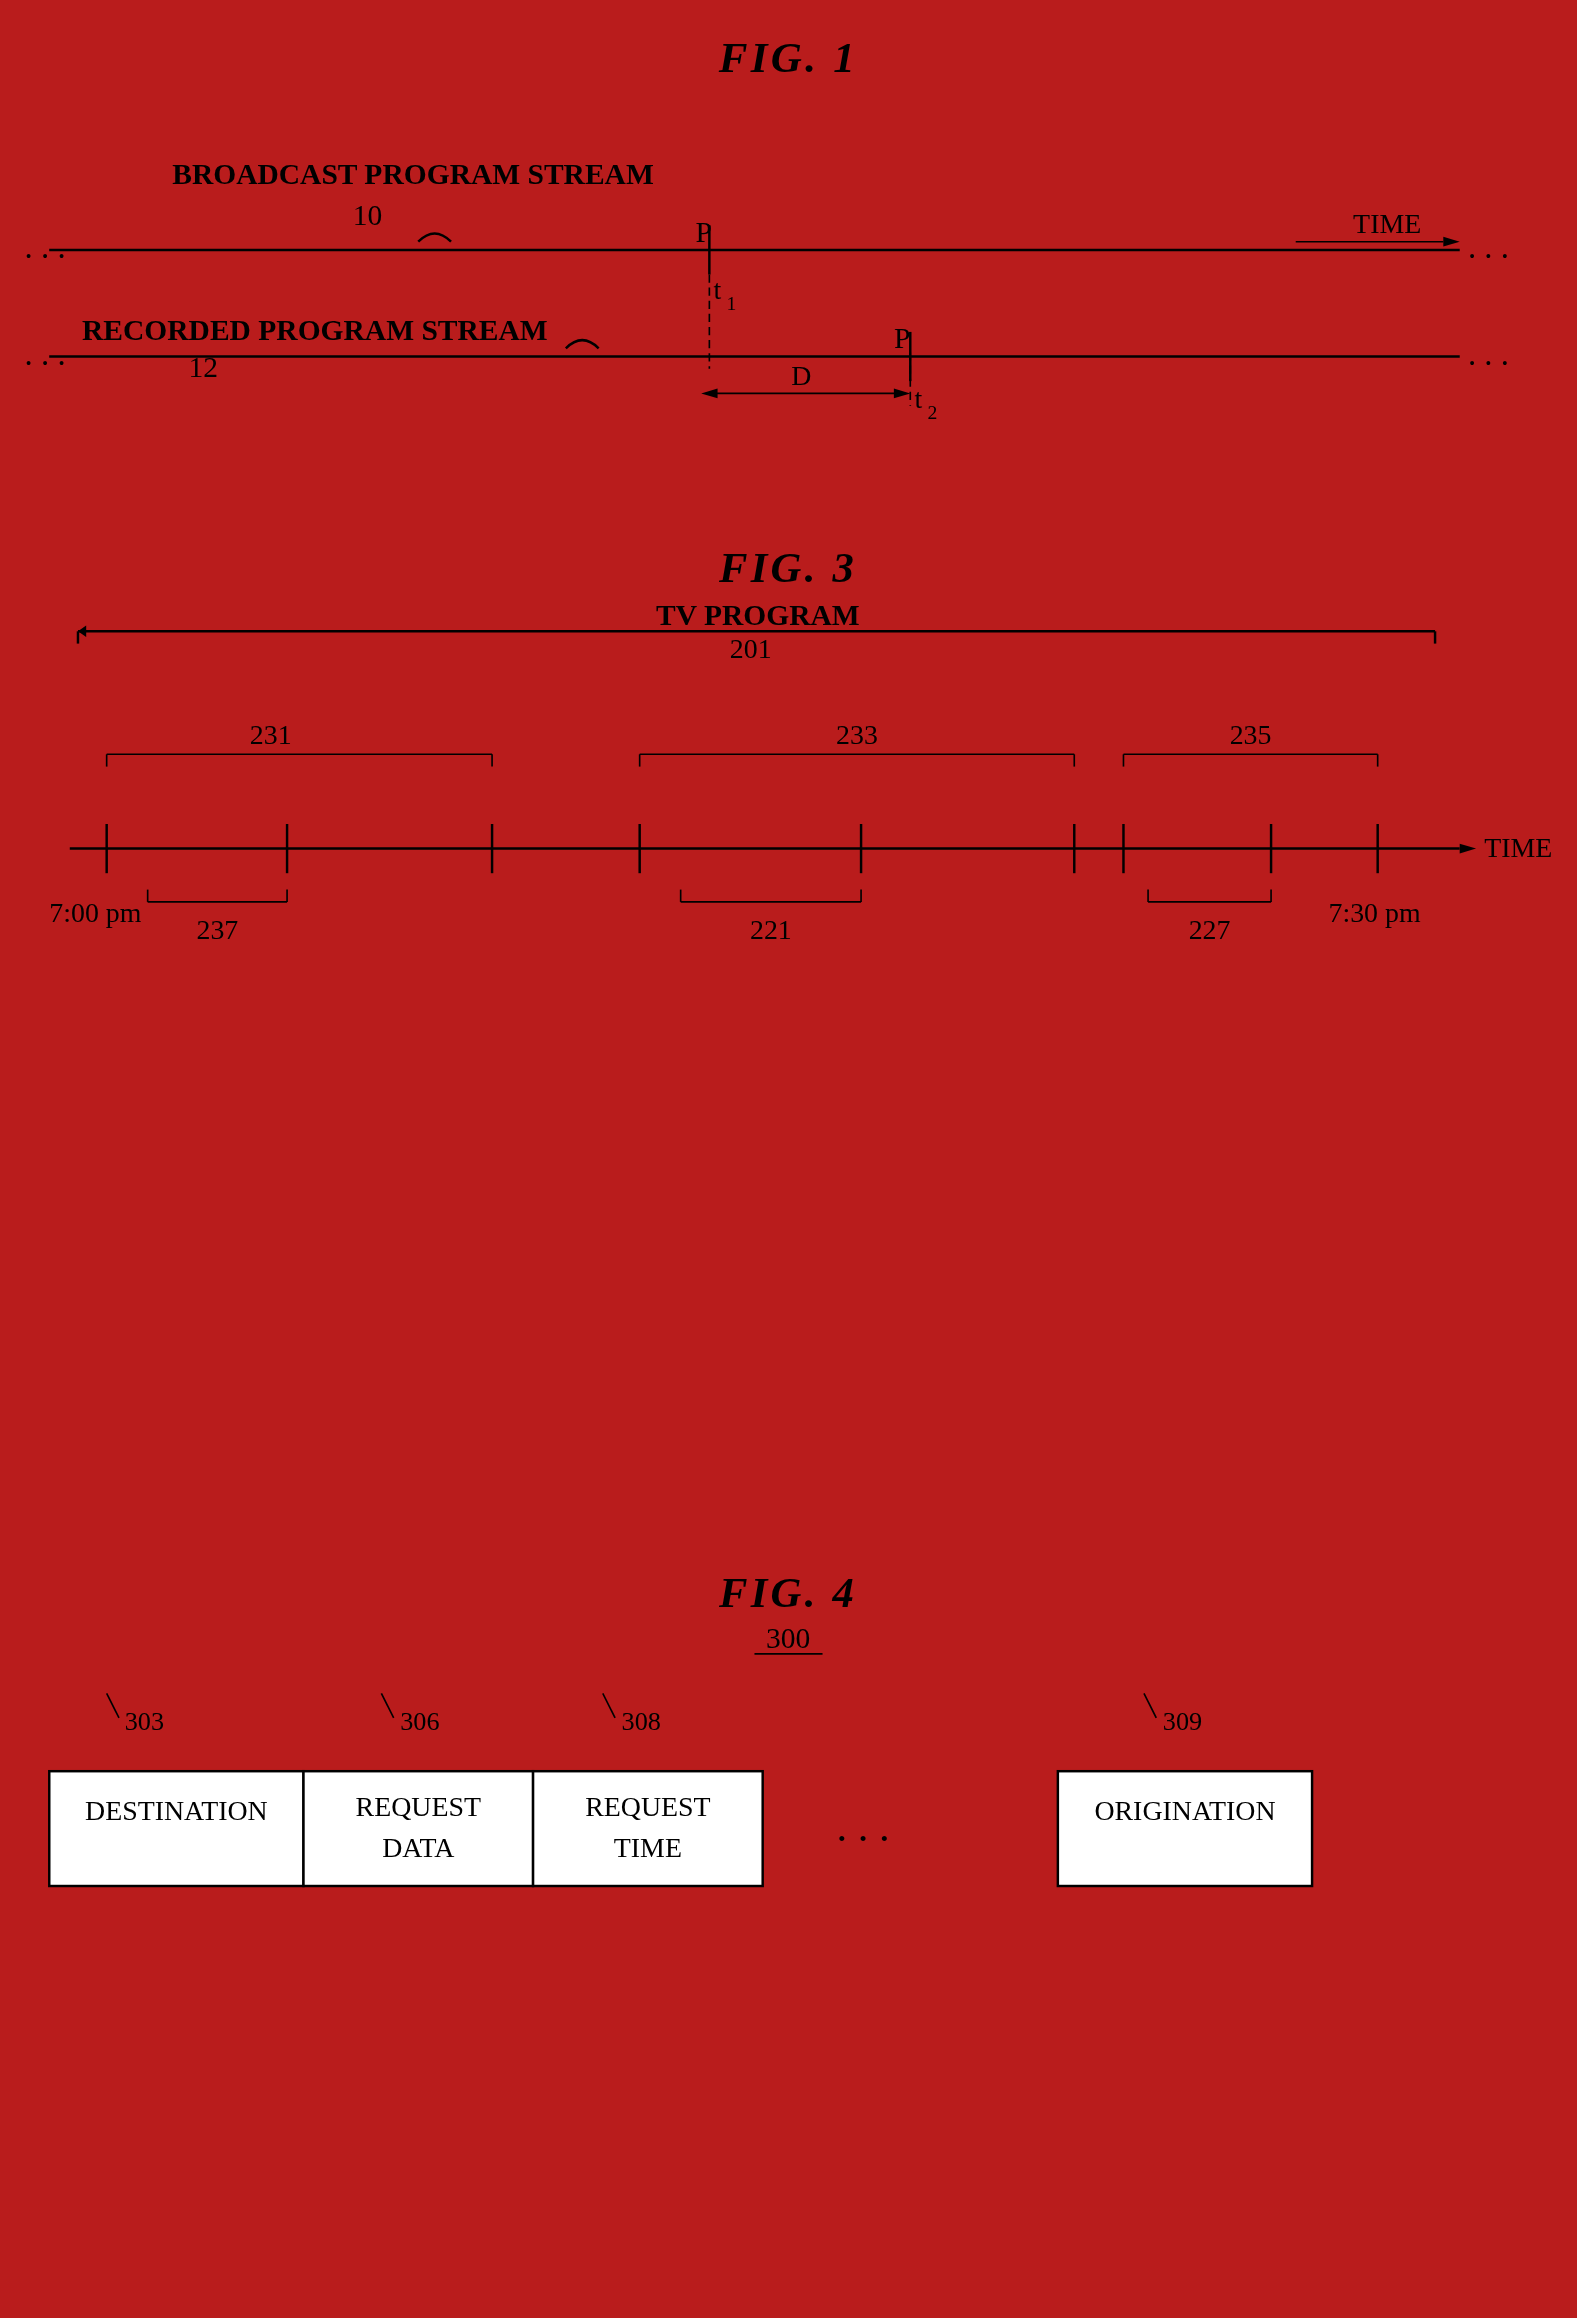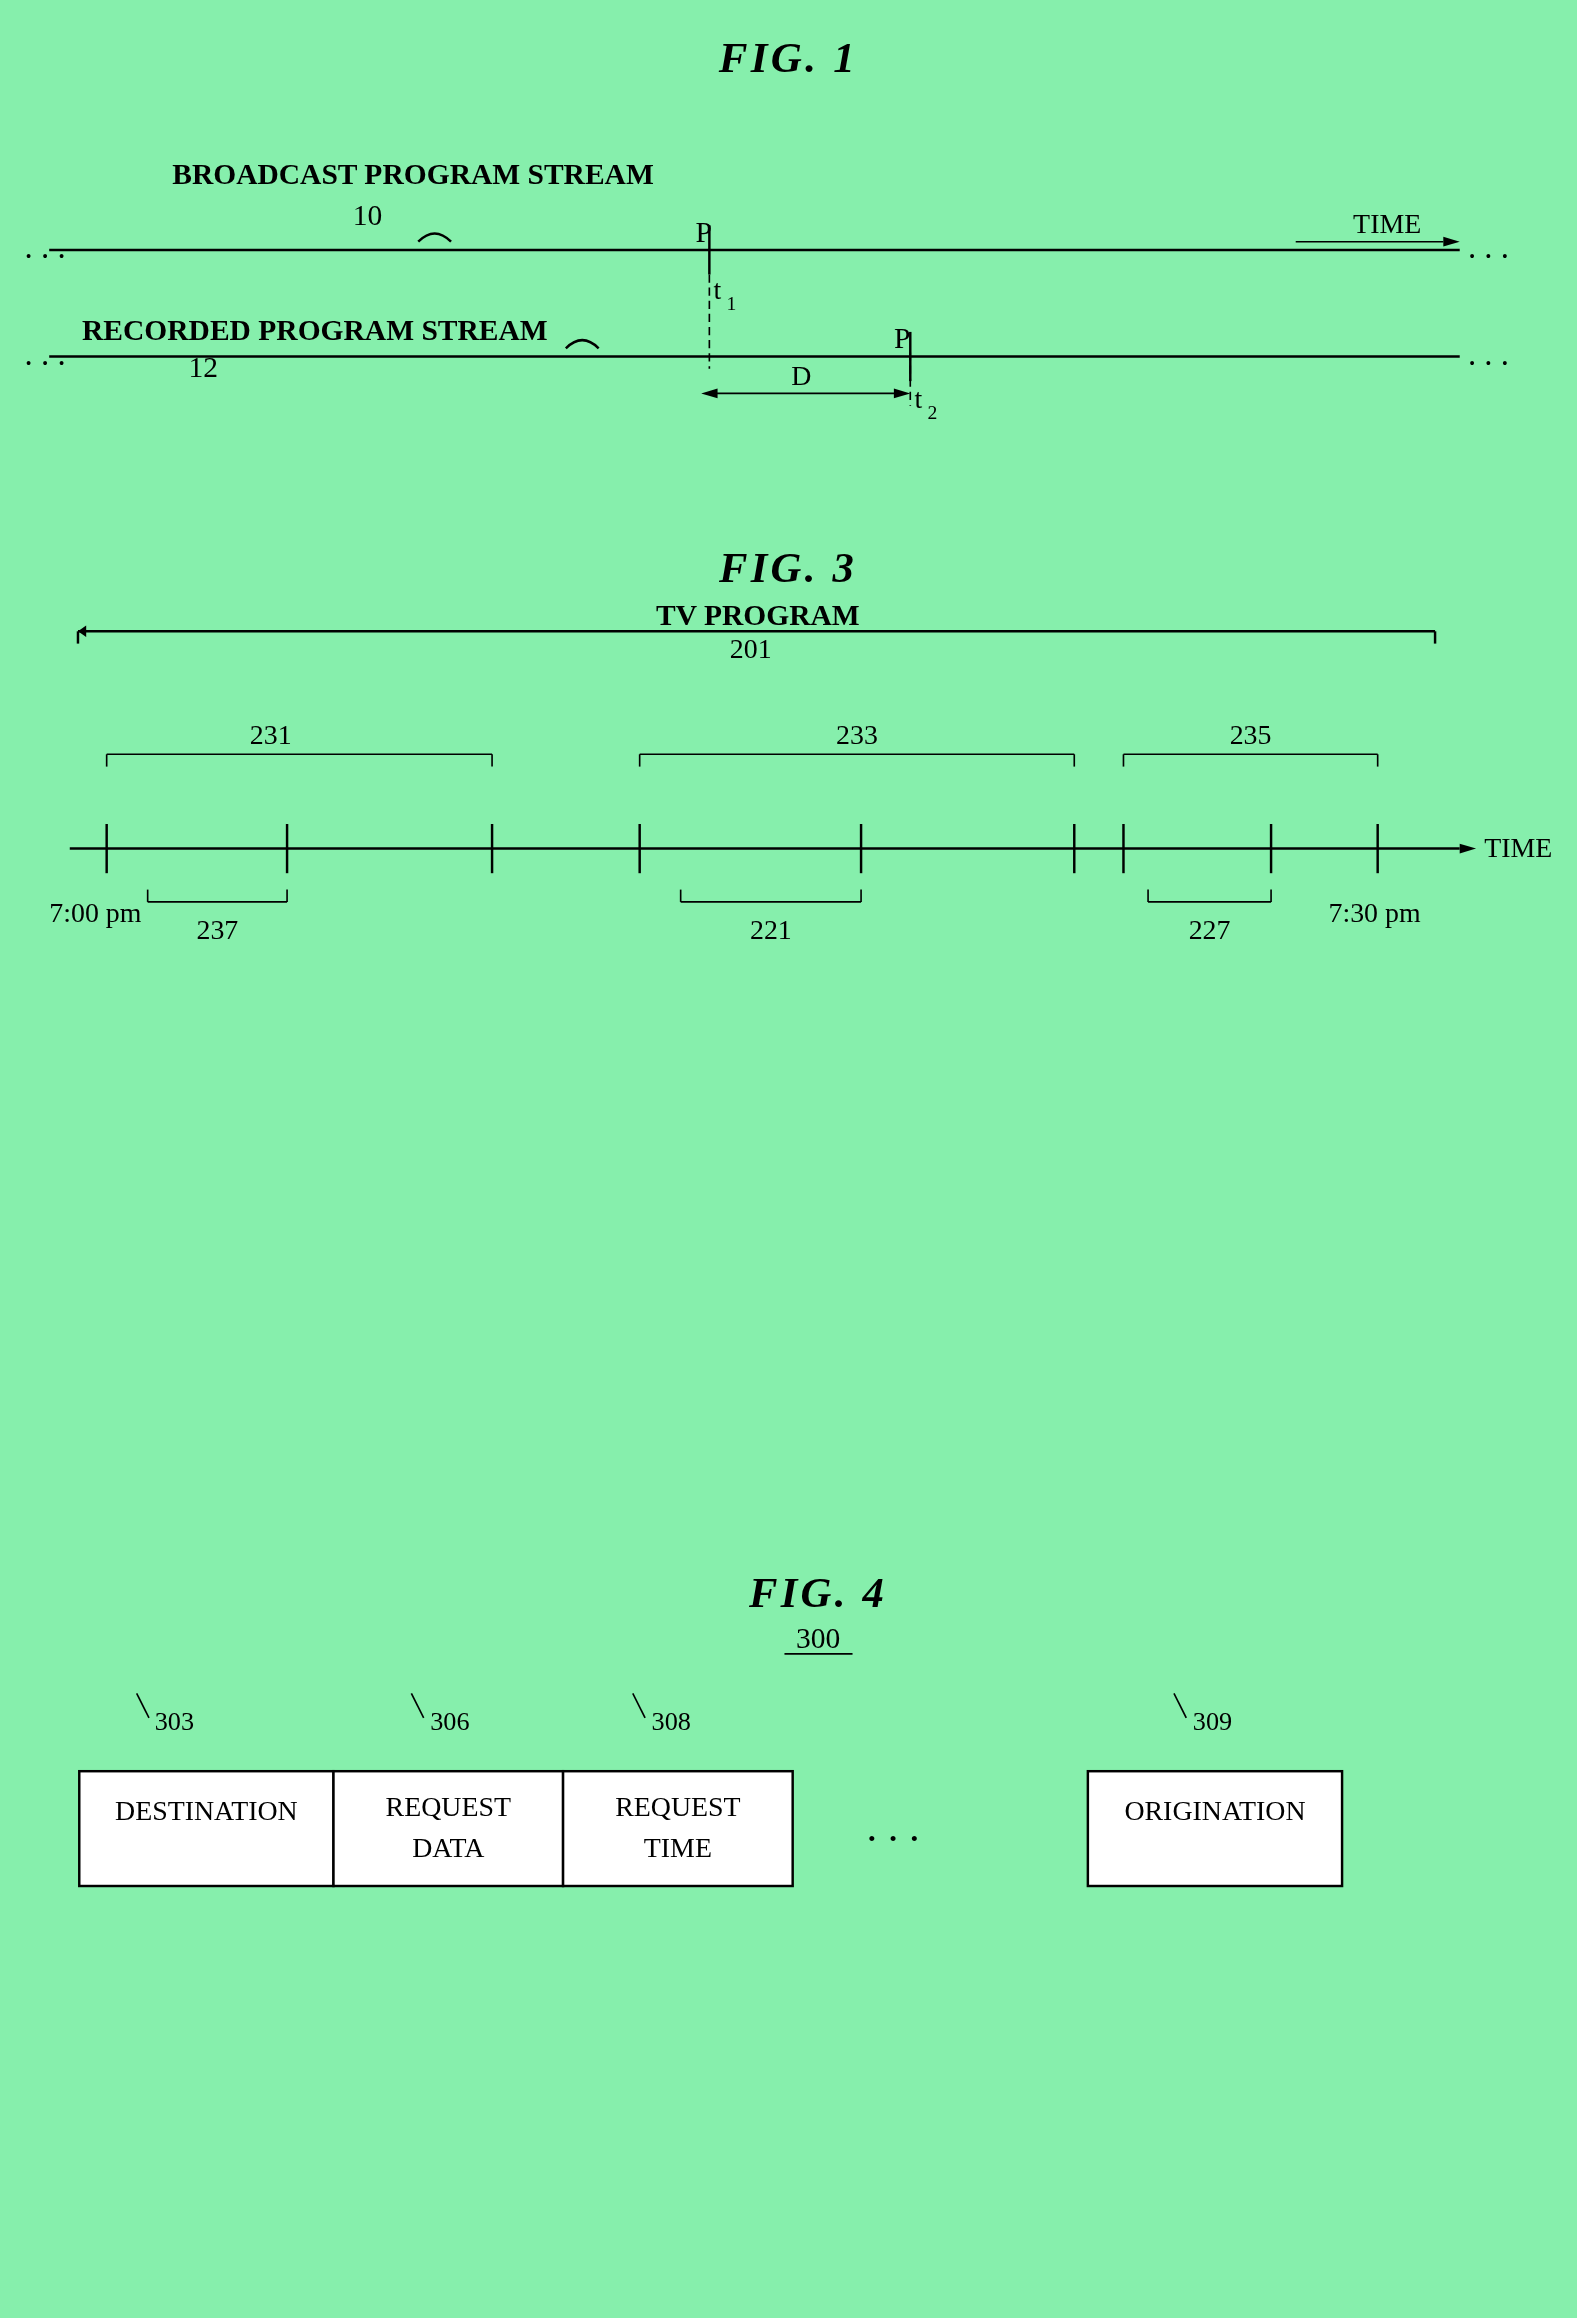--- a/index.html
+++ b/index.html
@@ -8,21 +8,21 @@
       font-family: 'Times New Roman', Times, serif;
       width: 1577px;
       min-height: 2319px;
       position: relative;
       overflow-x: hidden;
     }
 
     .page {
       width: 1577px;
       min-height: 2319px;
-      background: #86efac;
+      background: #b91c1c;
       padding: 49px 66px;
       position: relative;
     }
 
     
     .fig1-section {
       position: absolute;
       top: 33px;
       left: 0;
       right: 0;
@@ -54,21 +54,20 @@
       height: 574px;
     }
 
     
     .fig4-section {
       position: absolute;
       top: 1558px;
       left: 0;
       right: 0;
       height: 492px;
-      padding-left: 30px;
     }
 
     svg text {
       font-family: 'Times New Roman', Times, serif;
     }
   </style>
 </head>
 <body>
 
 <div class="page">

